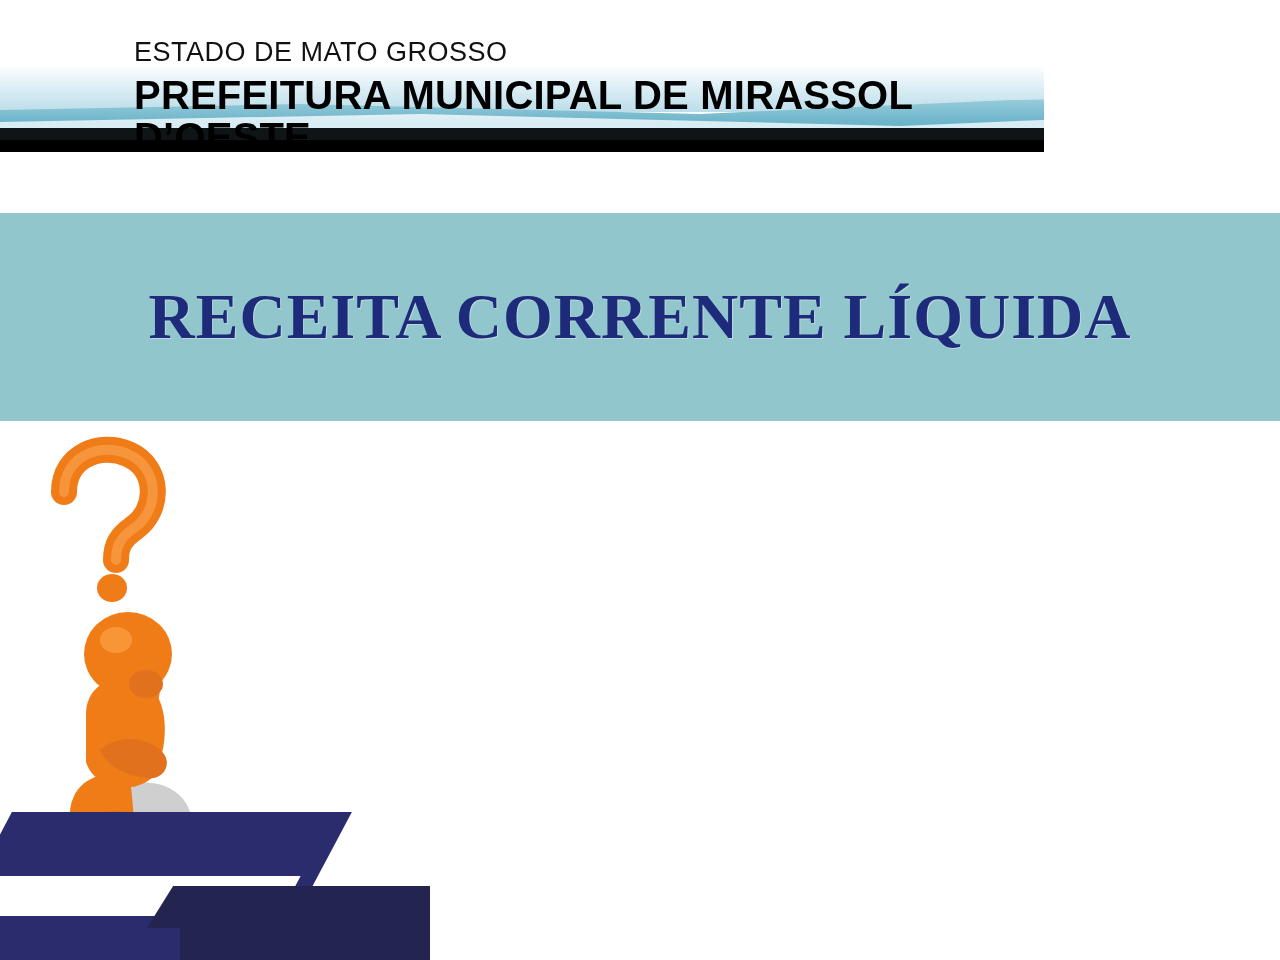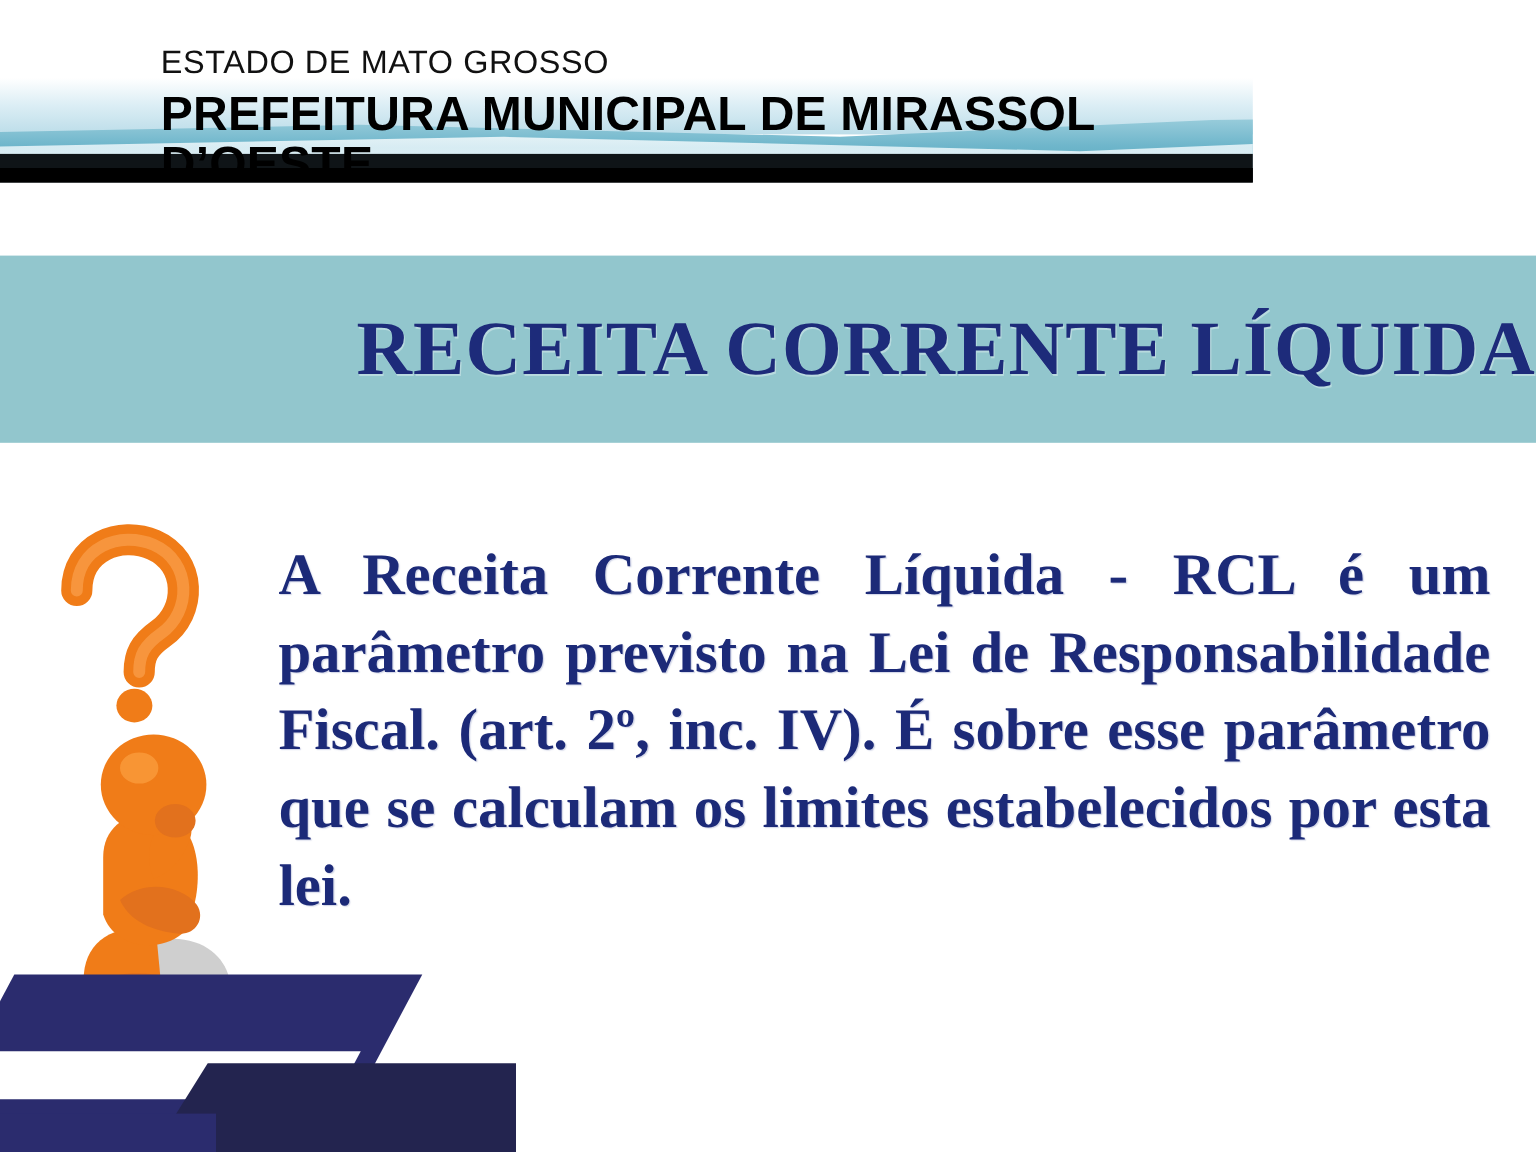--- a/index.html
+++ b/index.html
@@ -96,25 +96,25 @@
     width: 156px;
     height: 140px;
   }
 
   
   .title-band {
     position: absolute;
     left: 0;
     top: 213px;
     width: 1280px;
-    height: 156px;
+    height: 208px;
     background: #92c6cd;
     display: flex;
     align-items: center;
-    justify-content: flex-end;
+    justify-content: center;
   }
   .title-text {
     font-family: "Liberation Serif", serif;
     font-weight: bold;
     font-size: 64px;
     color: #1d2b7a;
     letter-spacing: 1px;
     text-shadow: 1px 1px 0 rgba(255,255,255,.35);
     white-space: nowrap;
   }
@@ -291,21 +291,20 @@
 
       <path d="M104 300 C96 280, 102 258, 116 250 C128 244, 140 254, 134 268 C128 284, 118 296, 104 300 Z" fill="#f07c18"></path>
 
       <ellipse cx="104" cy="222" rx="44" ry="42" fill="#f07c18"></ellipse>
       <ellipse cx="92" cy="208" rx="16" ry="13" fill="#ffa94d" opacity=".55"></ellipse>
 
       <ellipse cx="122" cy="252" rx="17" ry="14" fill="#e2711d"></ellipse>
     </g>
   </svg>
 
-  <div class="body-text">A Receita Corrente Líquida - RCL é um parâmetro previsto na Lei de Responsabilidade Fiscal. (art. 2º, inc. IV). É sobre esse parâmetro que se calculam os limites estabelecidos por esta lei.</div>
 
   <div class="corner">
     <div class="corner-navy"></div>
     <div class="corner-white"></div>
     <div class="corner-navy2"></div>
     <div class="corner-bottom-strip"></div>
   </div>
 
 </div>
 

